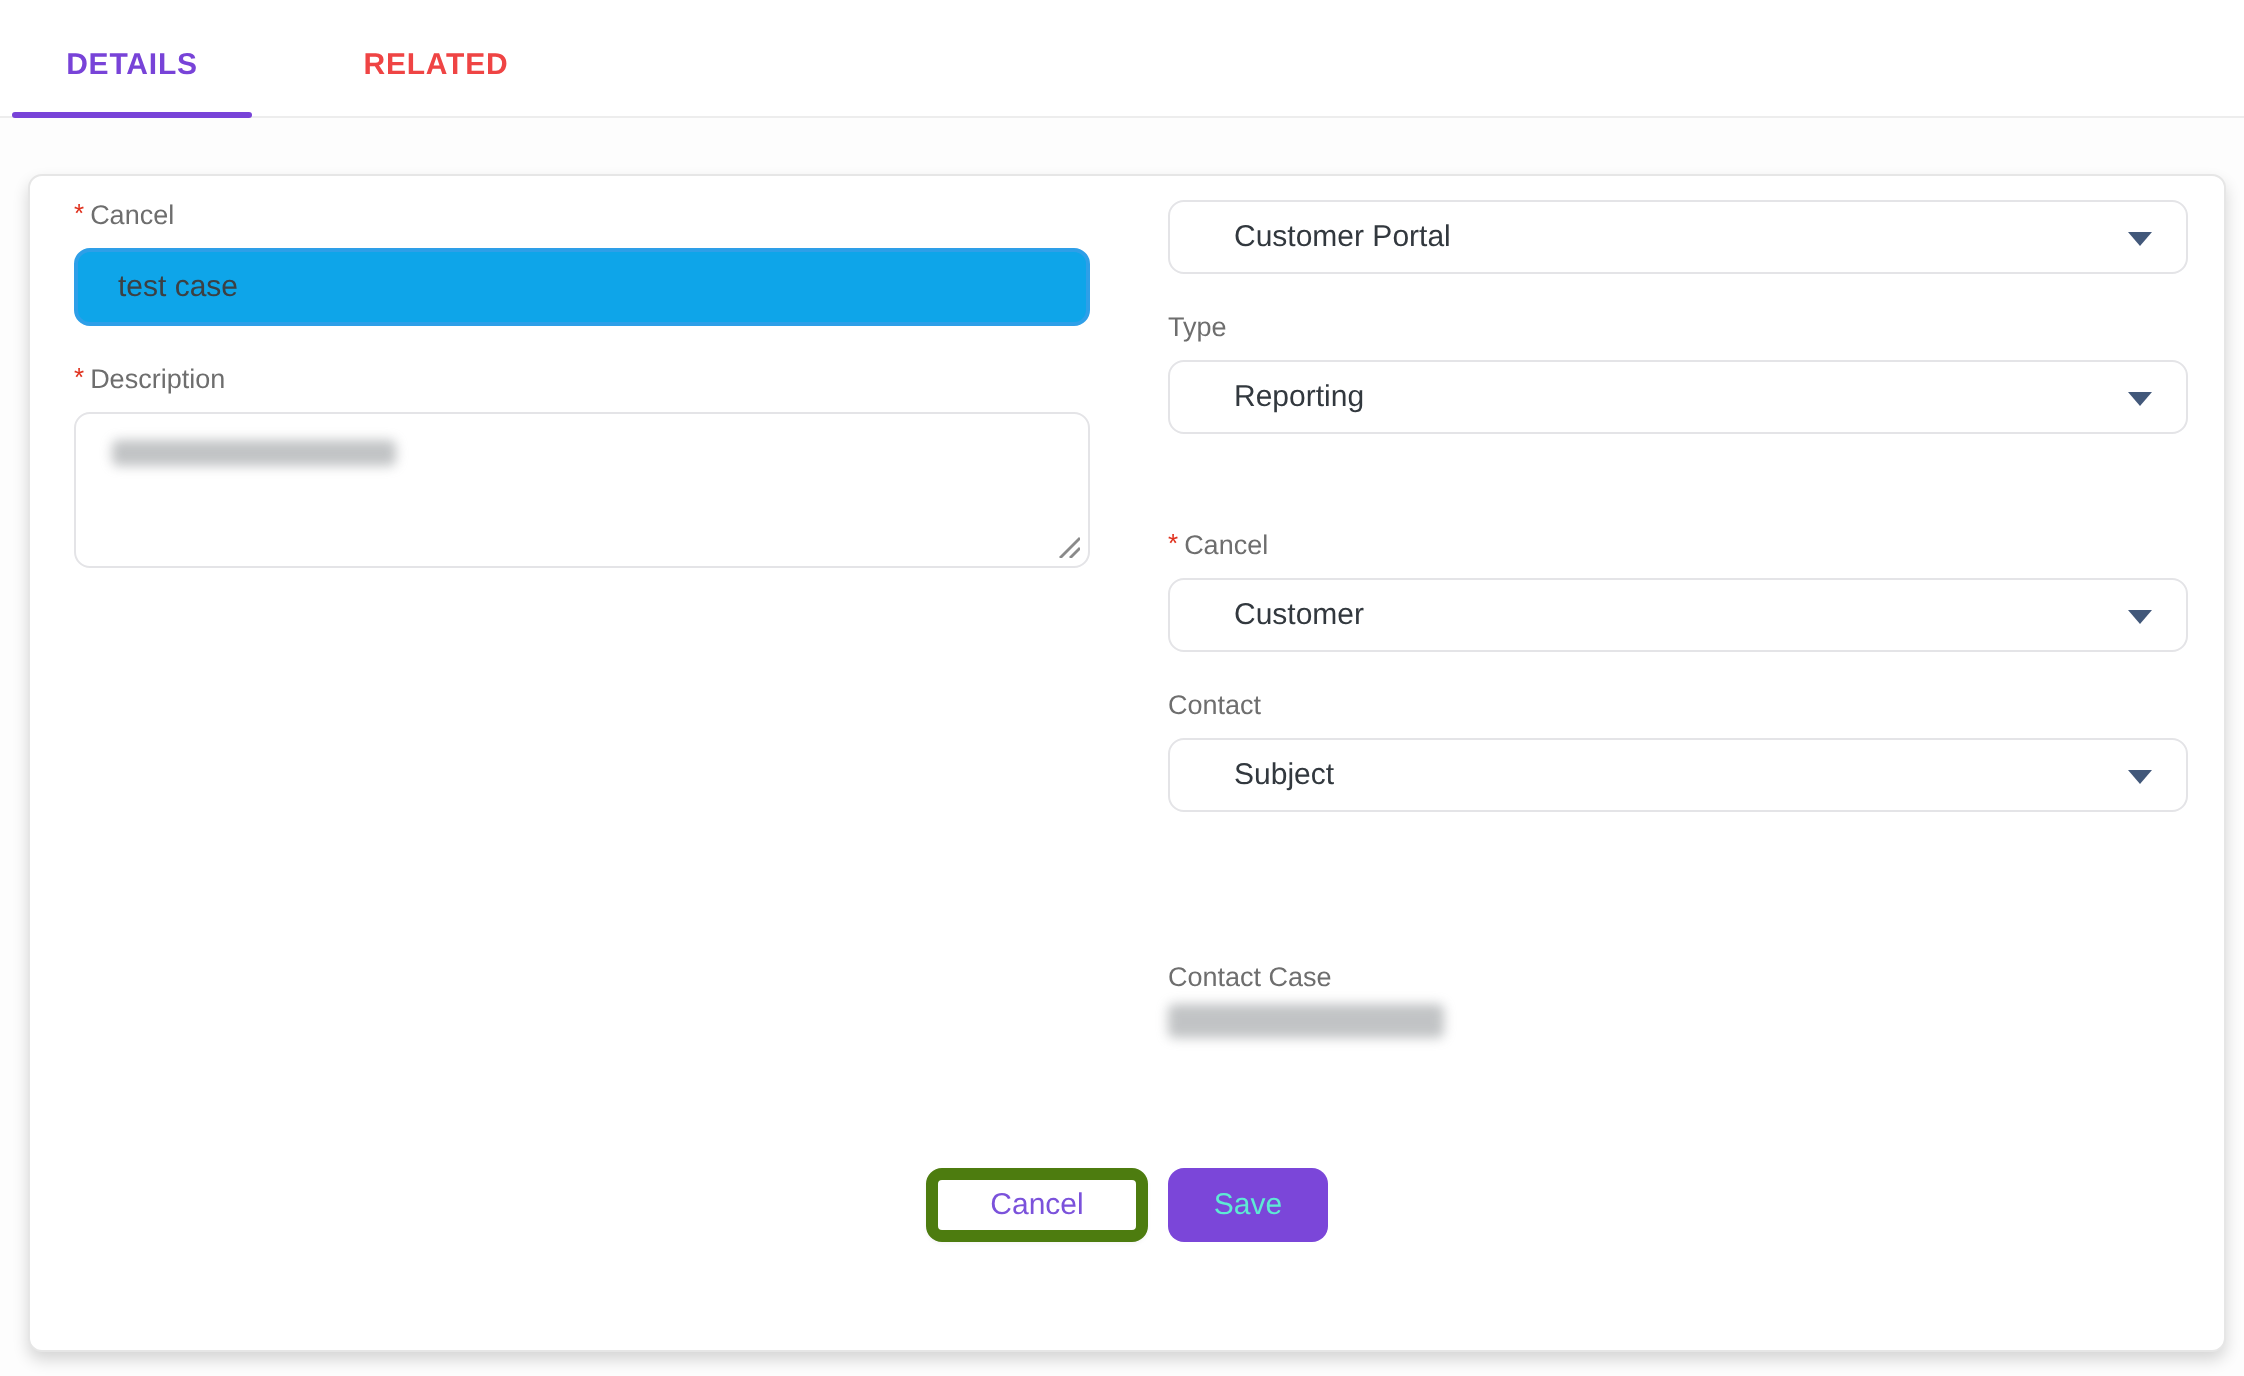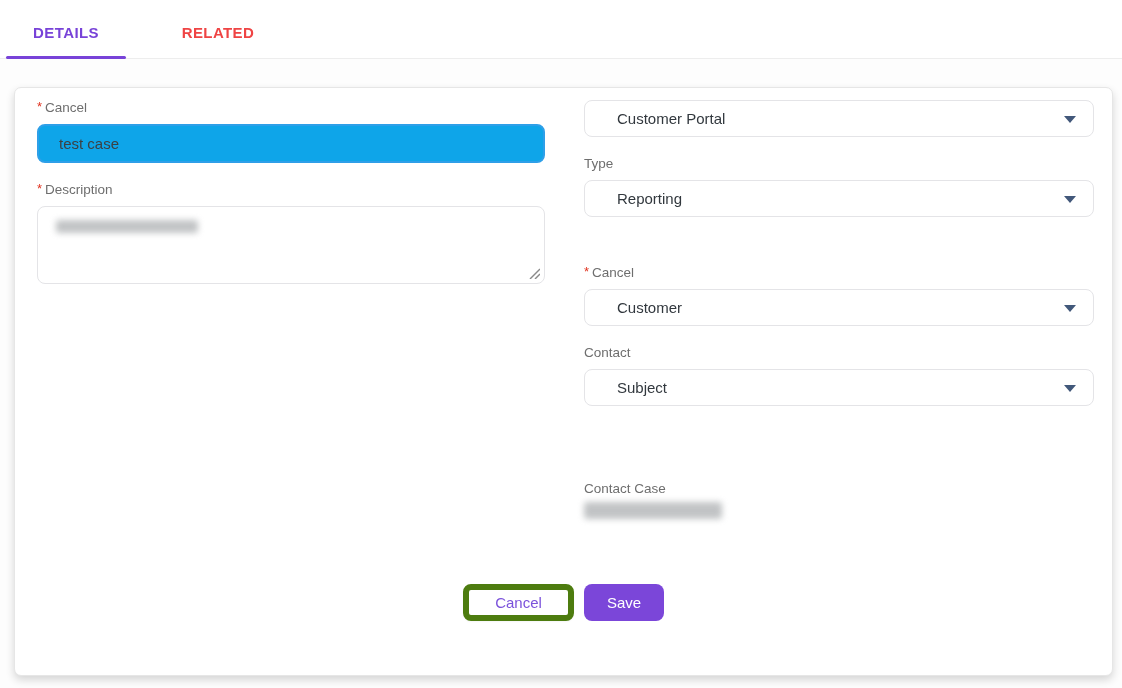--- a/index.html
+++ b/index.html
@@ -104,21 +104,21 @@
     height:37px; border-radius:8px; font-size:15px;
     font-family:"Liberation Sans", sans-serif;
     cursor:pointer; border:none;
   }
   .btn-cancel {
     width:111px; background:#fff; color:#7b52db;
     border:6px solid #4d7c0f;
     box-shadow:0 1px 2px rgba(0,0,0,.04);
   }
   .btn-save {
-    width:80px; background:#7b46d9; color:#ffffff;
+    width:80px; background:#7b46d9; color:#5eead4;
   }
 </style>
 </head>
 <body>
 
 <div class="tabbar">
   <div class="tab active">DETAILS</div>
   <div class="tab">RELATED</div>
 </div>
 

